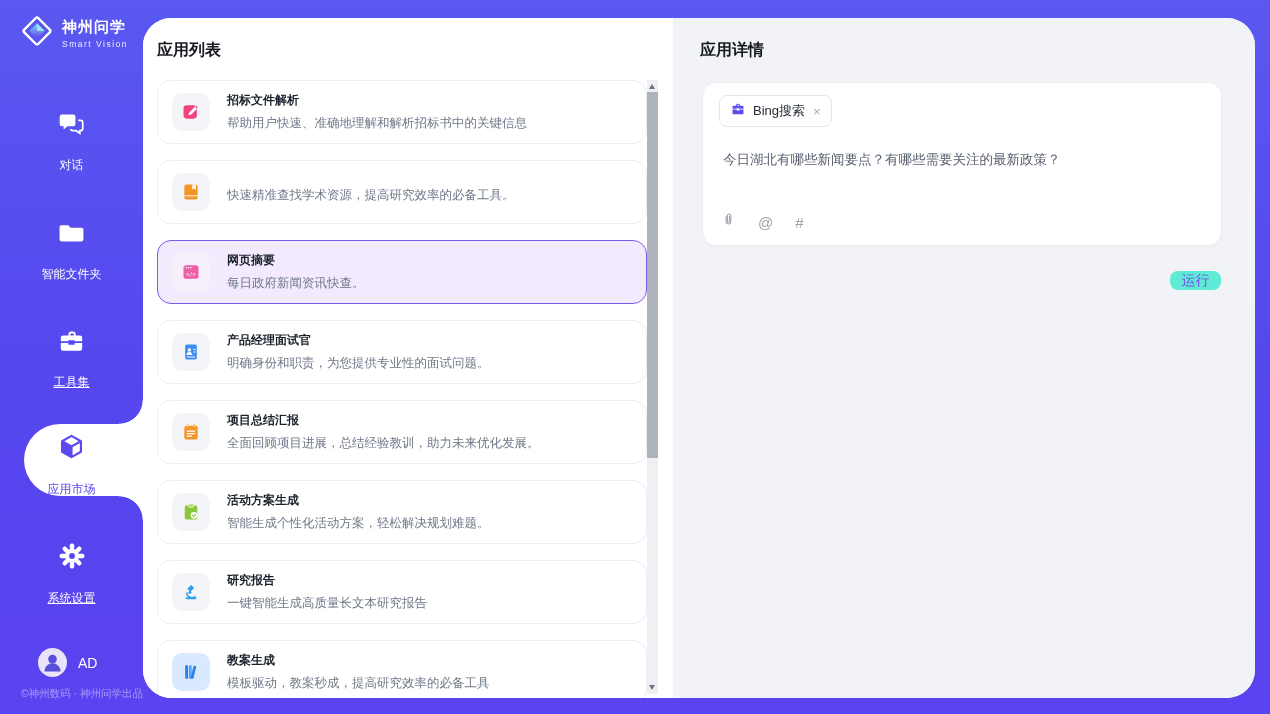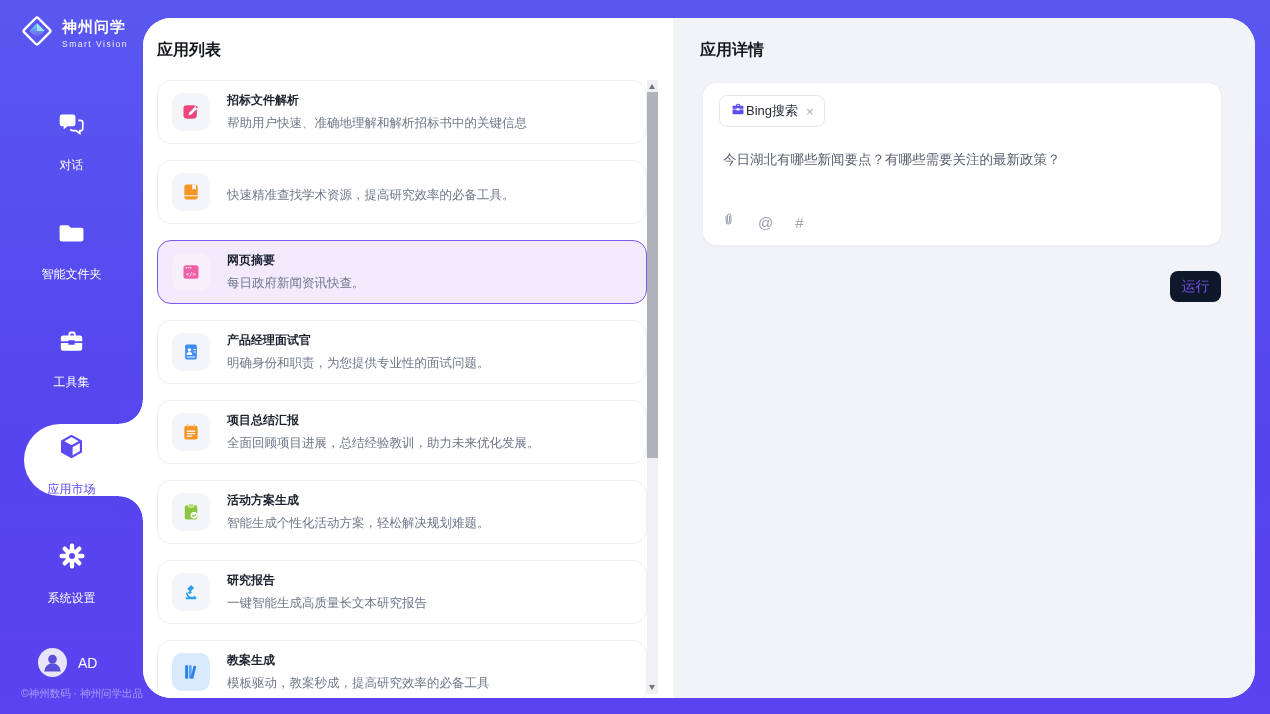--- a/index.html
+++ b/index.html
@@ -11,21 +11,21 @@
   
   .sidebar { position:absolute; left:0; top:0; width:143px; height:714px; color:#fff; }
   .logo { position:absolute; top:14px; left:20px; display:flex; align-items:center; }
   .logo-text { margin-left:8px; }
   .logo-title { font-size:15px; font-weight:bold; letter-spacing:1px; color:#fff; }
   .logo-sub { font-size:8.5px; letter-spacing:1.5px; color:rgba(255,255,255,.9); margin-top:2px; }
 
   .nav-item { position:absolute; left:0; width:143px; text-align:center; color:#fff; cursor:pointer; }
   .nav-item .nv-icon { display:inline-block; height:28px; }
   .nav-label { display:block; font-size:12px; margin-top:16px; color:#fff; }
-  .nav-label.u { }
+  .nav-label.u { text-decoration:underline; }
   .nav-item.active { color:#5b4aef; }
   .nav-item.active .nav-label { color:#5b4aef; }
 
   .active-bubble { position:absolute; left:24px; top:424px; width:119px; height:72px;
                    background:#fff; border-radius:36px 0 0 36px; }
   .bubble-conn { position:absolute; left:119px; width:24px; height:24px; }
   .bubble-conn.top { top:400px; background:radial-gradient(circle 24px at 0 0, #5747ee 97%, #fff 100%); }
   .bubble-conn.bot { top:496px; background:radial-gradient(circle 24px at 0 100%, #5645ee 97%, #fff 100%); }
 
   .user-row { position:absolute; top:648px; left:38px; display:flex; align-items:center; }
@@ -63,28 +63,28 @@
   .sb-arrow.up { top:4px; border-bottom:5px solid #6e747e; }
   .sb-arrow.down { bottom:4px; border-top:5px solid #6e747e; }
 
   
   .detail-pane { position:relative; flex:1; height:100%; background:#f2f3f7; }
   .detail-pane .pane-title { left:27px; }
   .detail-card { position:absolute; top:64px; left:29px; width:520px; height:164px; background:#fff;
                  border:1px solid #eceef3; border-radius:14px; box-shadow:0 1px 2px rgba(30,35,60,.03); }
   .tool-chip { position:absolute; top:12px; left:16px; height:32px; display:inline-flex; align-items:center;
                padding:0 10px; border:1px solid #e4e6eb; border-radius:8px; background:#fff; cursor:pointer; }
-  .chip-label { font-size:13px; color:#252a33; }
+  .chip-label { font-size:13px; color:#252a33; margin-left:7px; }
   .chip-close { font-size:13px; color:#a6abb5; margin-left:8px; cursor:pointer; line-height:1; }
   .query-text { position:absolute; top:68px; left:20px; right:20px; font-size:13.5px; color:#596070; }
   .input-icons { position:absolute; left:18px; bottom:12px; display:flex; align-items:center; gap:22px;
                  color:#9ca2ae; }
   .txt-ic { font-size:15px; color:#9ca2ae; cursor:pointer; }
-  .run-btn { position:absolute; top:253px; right:34px; width:51px; height:31px; border:none;
-             border-radius:8px; background:#0f172a; color:#744fec; font-size:14px; cursor:pointer;
+  .run-btn { position:absolute; top:253px; right:34px; width:51px; height:19px; border:none;
+             border-radius:8px; background:#5eead4; color:#744fec; font-size:14px; cursor:pointer;
              font-family:inherit; display:flex; align-items:center; justify-content:center; }
 </style>
 </head>
 <body>
 
 <div class="screen">
 
   <div class="sidebar">
 
     <div class="logo">

